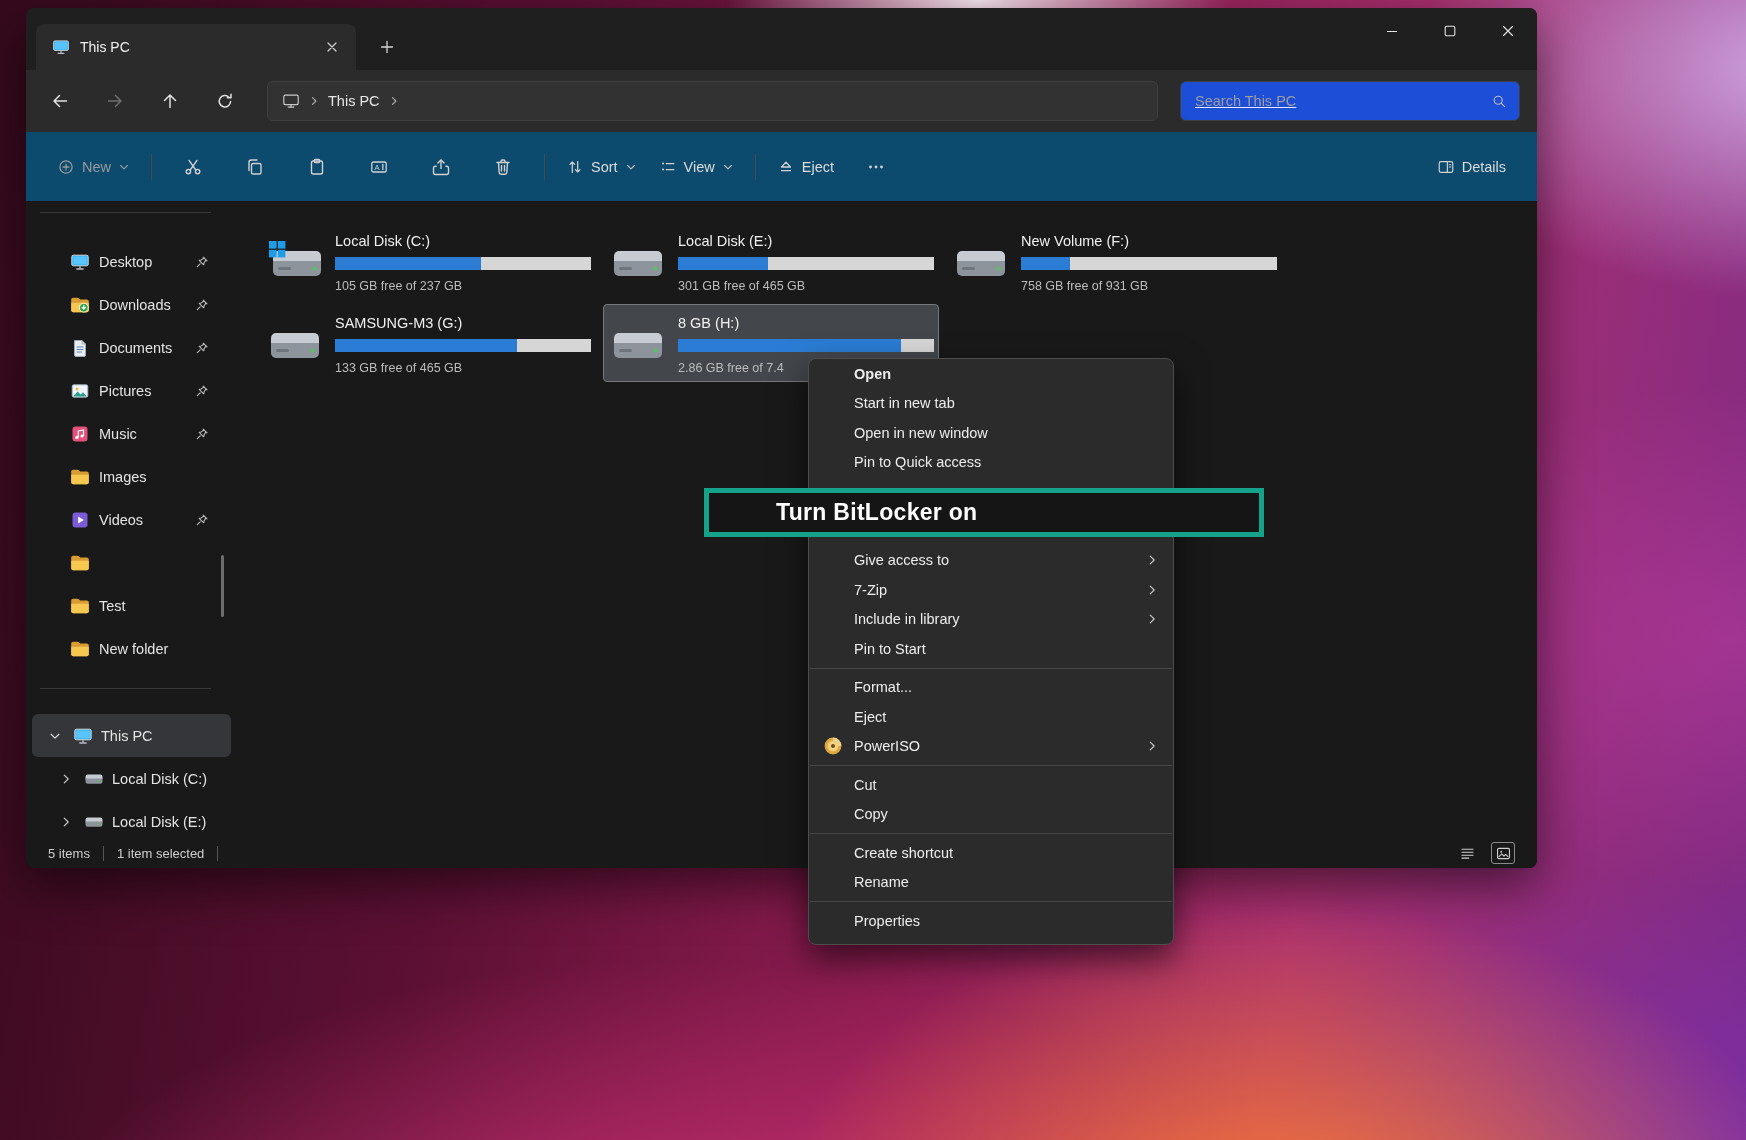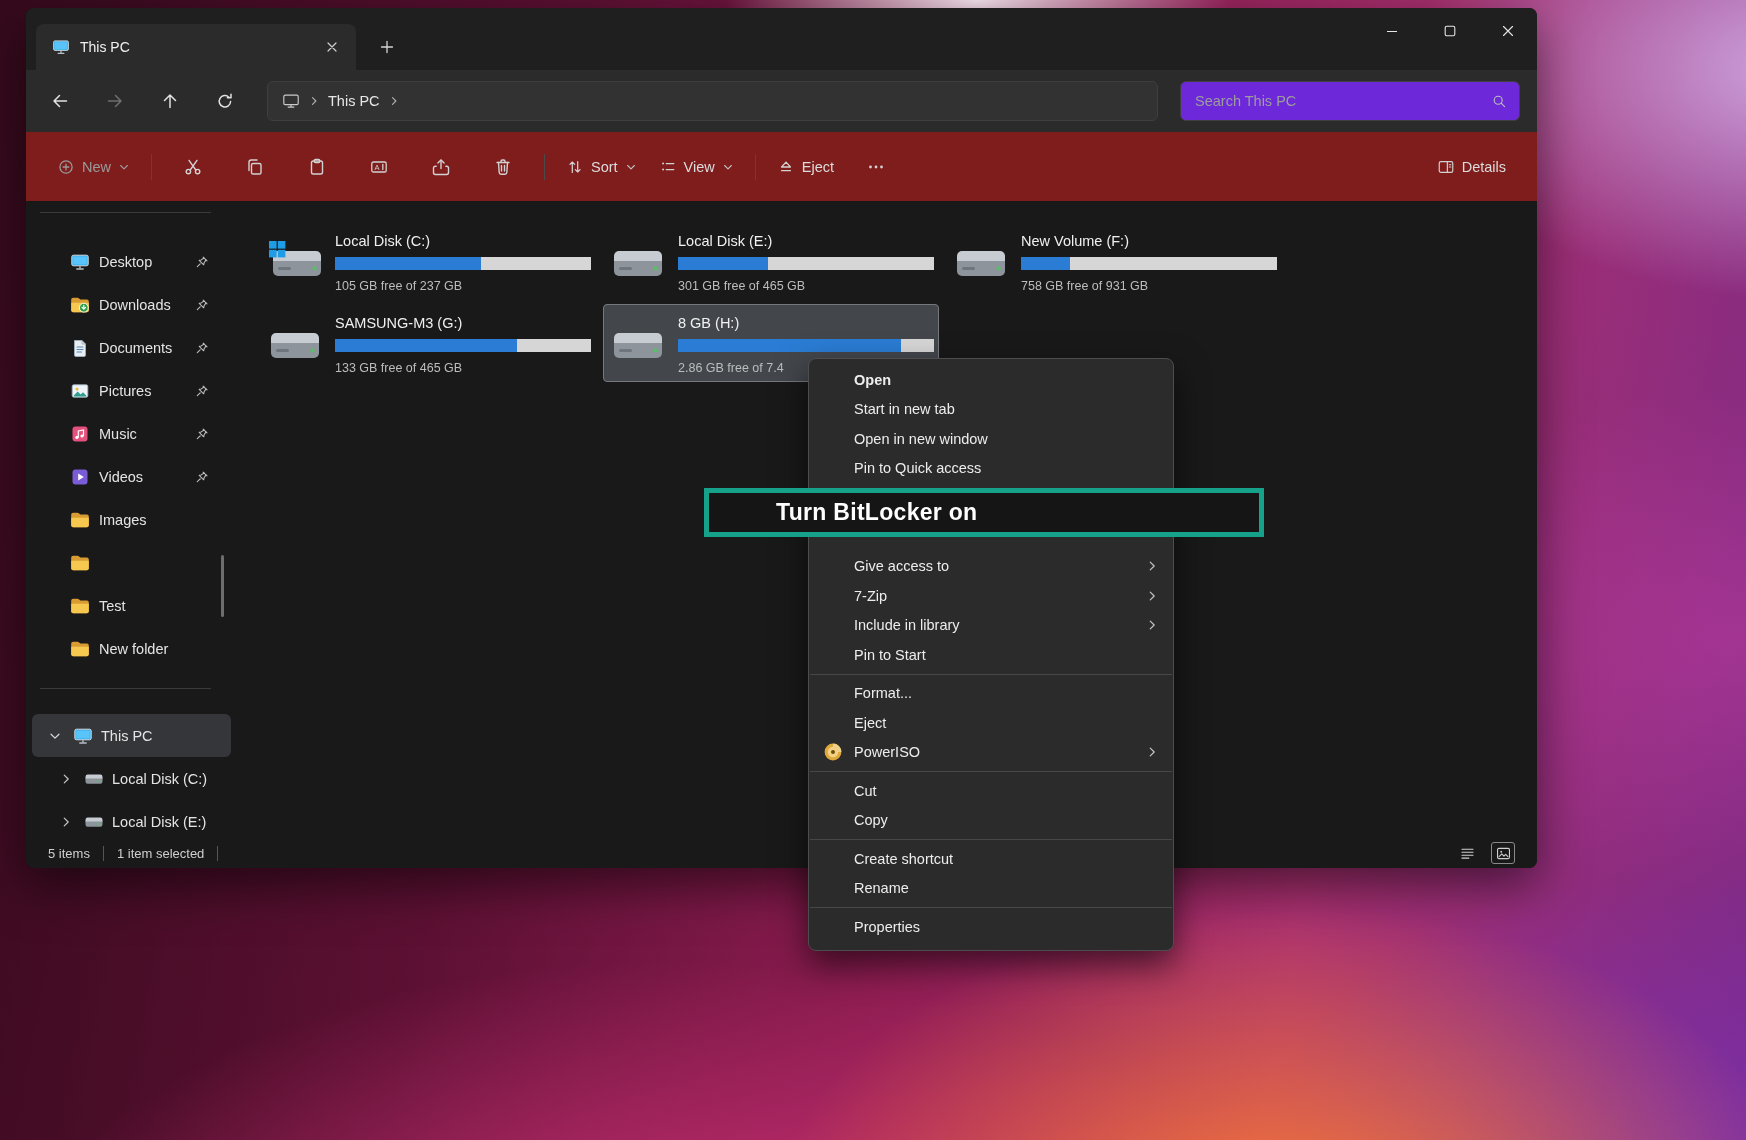--- a/index.html
+++ b/index.html
@@ -40,31 +40,31 @@
 
   
   .navbar { height:62px; background:#2b2b2b; display:flex; align-items:center; padding:0 17px 0 14px; gap:6px; }
   .nav-btn { width:40px; height:40px; display:flex; align-items:center; justify-content:center; border-radius:6px; }
   .nav-btn + .nav-btn { margin-left:9px; }
   .breadcrumb {
     flex:1; height:40px; margin:0 16px; background:#323232; border:1px solid #3f3f3f; border-radius:6px;
     display:flex; align-items:center; padding:0 14px; gap:8px; font-size:14.5px; color:#e6e6e6;
   }
   .searchbox {
-    width:340px; height:40px; background:#6d28d9; border:1px solid #3f3f3f; border-radius:6px;
-    display:flex; align-items:center; padding:0 12px 0 14px;
+    width:340px; height:40px; background:#1d4ed8; border:1px solid #3f3f3f; border-radius:6px;
+    display:flex; align-items:center; padding:0 12px 0 14px;text-decoration:underline;
   }
   .searchbox input {
     flex:1; background:transparent; border:none; outline:none; color:#e6e6e6; font-size:14.5px;
     font-family:"Liberation Sans","DejaVu Sans",sans-serif;
   }
   .searchbox input::placeholder { color:#9d9d9d; }
 
   
-  .toolbar { height:70px; background:#7f1d1d; display:flex; align-items:center; padding:0 20px; border-bottom:1px solid #161616; }
+  .toolbar { height:70px; background:#0c4a6e; display:flex; align-items:center; padding:0 20px; border-bottom:1px solid #161616; }
   .tb-btn { display:flex; align-items:center; gap:7px; height:42px; padding:0 11px; border-radius:6px; font-size:14.5px; color:#dcdcdc; }
   .tb-btn.dim { color:#9a9a9a; }
   .tb-ico { width:40px; height:40px; display:flex; align-items:center; justify-content:center; border-radius:6px; margin:0 11px; }
   .tb-sep { width:1px; height:26px; background:#4a4a4a; margin:0 10px; }
   .tb-spacer { flex:1; }
   .ico20 svg { width:20px; height:20px; display:block; }
   .ico18 svg { width:18px; height:18px; display:block; }
   .ico16 svg { width:16px; height:16px; display:block; }
   .ico12 svg { width:12px; height:12px; display:block; }
   .ico14 svg { width:14px; height:14px; display:block; }
@@ -118,21 +118,21 @@
   .st-right { margin-left:auto; display:flex; align-items:center; gap:12px; }
   .st-ico { width:24px; height:22px; display:flex; align-items:center; justify-content:center; border-radius:3px; }
   .st-ico.active { border:1px solid #8a8a8a; }
   .st-ico svg { width:17px; height:17px; display:block; }
 
   
   .context-menu {
     position:absolute; left:808px; top:358px; width:366px;
     background:#2b2b2b; border:1px solid #4d4d4d; border-radius:8px;
     box-shadow:0 14px 34px rgba(0,0,0,0.6);
-    padding:6px 0 8px 0; z-index:20;
+    padding:0 0 8px 0; z-index:20;
   }
   .cm-item { position:relative; height:29.5px; display:flex; align-items:center; padding:0 16px 0 45px; font-size:14.5px; color:#ededed; }
   .cm-item.bold .cm-label { font-weight:bold; }
   .cm-icon { position:absolute; left:14px; width:20px; height:20px; }
   .cm-icon svg { width:20px; height:20px; display:block; }
   .cm-label { white-space:nowrap; }
   .cm-chevron { position:absolute; right:14px; width:14px; height:14px; }
   .cm-chevron svg { width:14px; height:14px; display:block; }
   .cm-sep { height:1px; background:#474747; margin:4px 1px; }
   .cm-slot { height:68.5px; }
@@ -454,44 +454,44 @@
                 <svg viewBox="0 0 16 16" fill="none" stroke="#bfbfbf" stroke-width="1.2" stroke-linecap="round" stroke-linejoin="round">
                   <path d="M9.3 2.3l4.4 4.4"></path>
                   <path d="M10.4 3.4L7.1 5.6l-2.3.5 5.1 5.1.5-2.3 2.2-3.3"></path>
                   <path d="M5.9 10.1L2.6 13.4"></path>
                 </svg>
               </span>
   </div>
 
   <div class="sb-item">
     <span class="sb-icon">
+                <svg viewBox="0 0 20 17">
+                  <path d="M1.2 3.1c0-1.05.85-1.9 1.9-1.9h4.4c.5 0 .98.2 1.34.55L10.2 3.1h6.7c1.05 0 1.9.85 1.9 1.9v8.8c0 1.05-.85 1.9-1.9 1.9H3.1c-1.05 0-1.9-.85-1.9-1.9z" fill="#d89c33"></path>
+                  <path d="M1.2 6.3h17.6v7.5c0 1.05-.85 1.9-1.9 1.9H3.1c-1.05 0-1.9-.85-1.9-1.9z" fill="#f6c84f"></path>
+                </svg>
+              </span>
+    <span class="sb-label">Images</span>
+
+  </div>
+
+  <div class="sb-item">
+    <span class="sb-icon">
                 <svg viewBox="0 0 20 20">
                   <rect x="2.5" y="2.5" width="15" height="15" rx="3" fill="#7a5cd6"></rect>
                   <path d="M8.2 6.6l5.6 3.4-5.6 3.4z" fill="#fff"></path>
                 </svg>
               </span>
     <span class="sb-label">Videos</span>
     <span class="sb-pin">
                 <svg viewBox="0 0 16 16" fill="none" stroke="#bfbfbf" stroke-width="1.2" stroke-linecap="round" stroke-linejoin="round">
                   <path d="M9.3 2.3l4.4 4.4"></path>
                   <path d="M10.4 3.4L7.1 5.6l-2.3.5 5.1 5.1.5-2.3 2.2-3.3"></path>
                   <path d="M5.9 10.1L2.6 13.4"></path>
                 </svg>
               </span>
-  </div>
-
-  <div class="sb-item">
-    <span class="sb-icon">
-                <svg viewBox="0 0 20 17">
-                  <path d="M1.2 3.1c0-1.05.85-1.9 1.9-1.9h4.4c.5 0 .98.2 1.34.55L10.2 3.1h6.7c1.05 0 1.9.85 1.9 1.9v8.8c0 1.05-.85 1.9-1.9 1.9H3.1c-1.05 0-1.9-.85-1.9-1.9z" fill="#d89c33"></path>
-                  <path d="M1.2 6.3h17.6v7.5c0 1.05-.85 1.9-1.9 1.9H3.1c-1.05 0-1.9-.85-1.9-1.9z" fill="#f6c84f"></path>
-                </svg>
-              </span>
-    <span class="sb-label">Images</span>
-
   </div>
 
   <div class="sb-item">
     <span class="sb-icon">
                 <svg viewBox="0 0 20 17">
                   <path d="M1.2 3.1c0-1.05.85-1.9 1.9-1.9h4.4c.5 0 .98.2 1.34.55L10.2 3.1h6.7c1.05 0 1.9.85 1.9 1.9v8.8c0 1.05-.85 1.9-1.9 1.9H3.1c-1.05 0-1.9-.85-1.9-1.9z" fill="#d89c33"></path>
                   <path d="M1.2 6.3h17.6v7.5c0 1.05-.85 1.9-1.9 1.9H3.1c-1.05 0-1.9-.85-1.9-1.9z" fill="#f6c84f"></path>
                 </svg>
               </span>
     <span class="sb-label"></span>

